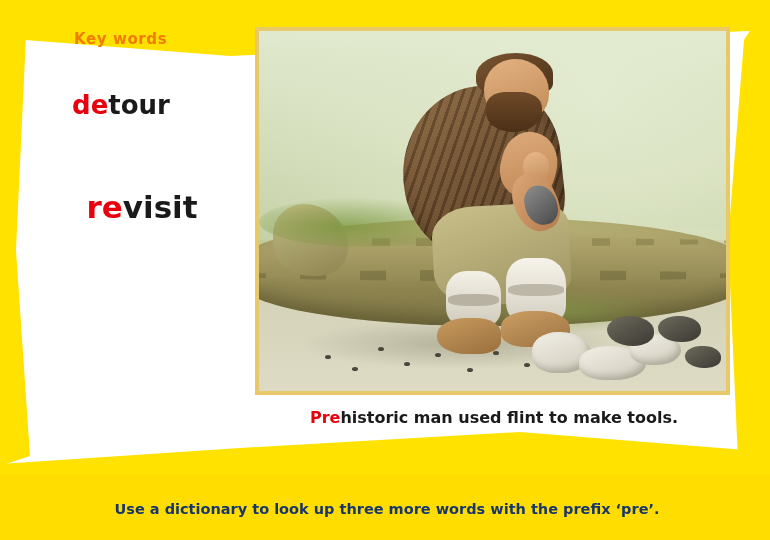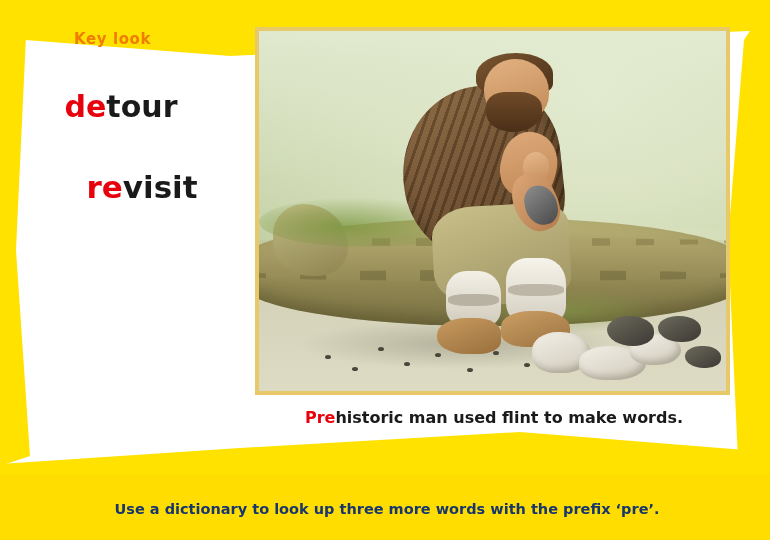--- a/index.html
+++ b/index.html
@@ -98,21 +98,21 @@
     text-align: center;
     font-family: "DejaVu Sans", sans-serif;
     font-weight: bold;
     color: #1a1a1a;
     white-space: nowrap;
     line-height: 1;
   }
   .word .pre {
     color: #e8000d;
   }
-  .w1 { font-size: 30px; margin-bottom: 50px; padding-right: 8px;}
+  .w1 { font-size: 26px; margin-bottom: 74px; padding-right: 8px;}
   .w2 { font-size: 31px; margin-bottom: 52px; padding-right: 6px; padding-left: 40px;}
   .w3 { font-size: 31px; margin-bottom: 54px; padding-right: 10px;}
   .w4 { font-size: 32px; }
 
   
   .illustration {
     position: absolute;
     left: 255px;
     top: 27px;
     width: 475px;
@@ -383,21 +383,21 @@
 <body>
 
 <div class="page">
 
   <div class="band-top"></div>
   <div class="band-left"></div>
   <div class="band-right"></div>
   <div class="band-bottom"></div>
   <div class="band-bottom-inner"></div>
 
-  <div class="keywords-heading">Key look</div>
+  <div class="keywords-heading">Key words</div>
 
   <div class="word-list">
     <div class="word w1"><span class="pre">de</span><span>tour</span></div>
     <div class="word w2"><span class="pre">re</span><span>visit</span></div>
   </div>
 
   <div class="illustration">
     <div class="scene">
       <div class="bg-sky"></div>
       <div class="bg-haze"></div>
@@ -446,17 +446,17 @@
         <span class="flake" style="left:24%; bottom:44%"></span>
         <span class="flake" style="left:34%; bottom:18%"></span>
         <span class="flake" style="left:46%; bottom:34%"></span>
         <span class="flake" style="left:58%; bottom:8%"></span>
         <span class="flake" style="left:68%; bottom:38%"></span>
         <span class="flake" style="left:80%; bottom:16%"></span>
       </div>
     </div>
   </div>
 
-  <div class="caption"><span class="pre">Pre</span><span>historic man used flint to make words.</span></div>
+  <div class="caption"><span class="pre">Pre</span><span>historic man used flint to make tools.</span></div>
 
   <div class="task">Use a dictionary to look up three more words with the prefix ‘pre’.</div>
 
 </div>
 
 </body></html>

